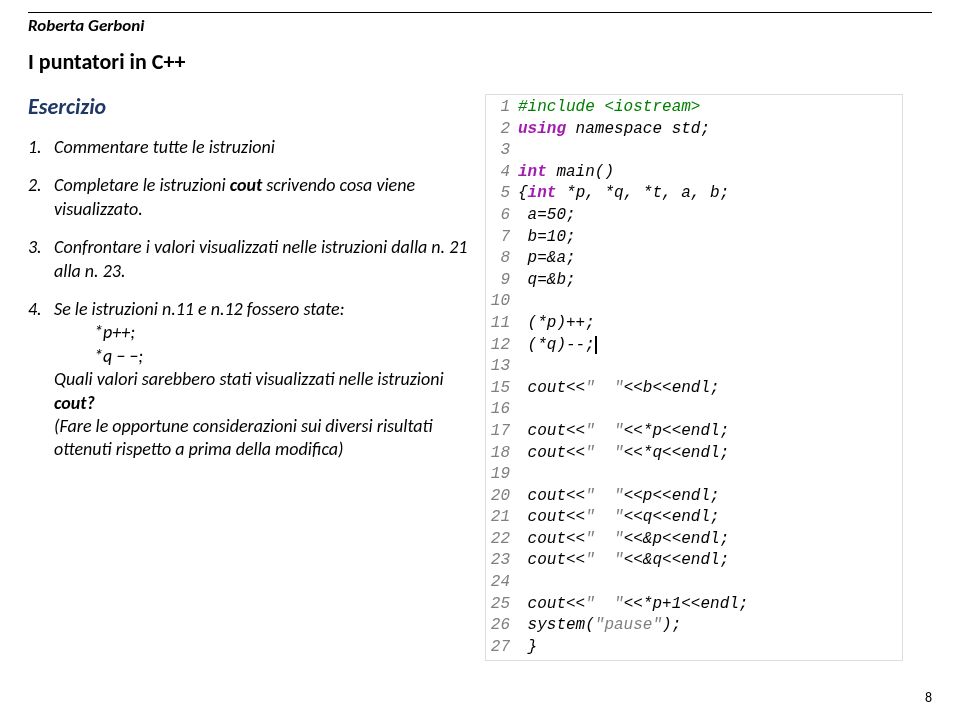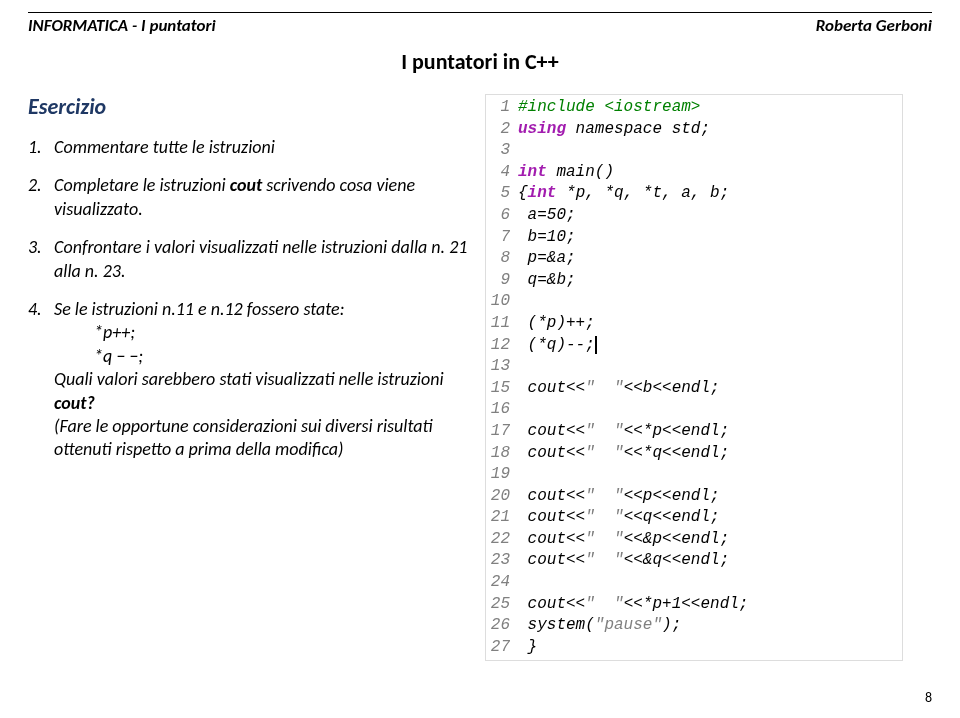--- a/index.html
+++ b/index.html
@@ -19,21 +19,21 @@
     display: flex;
     justify-content: space-between;
     font-style: italic;
     font-weight: bold;
     font-size: 17px;
     margin-bottom: 12px;
   }
   .header-left { color: #000; }
   .header-right { color: #000; }
   .title {
-    text-align: center;
+    text-align: left;
     font-weight: bold;
     font-size: 22px;
     margin: 12px 0 18px 0;
     color: #000;
   }
   .content-row {
     display: flex;
     gap: 16px;
     font-style: italic;
   }
@@ -100,21 +100,20 @@
     right: 28px;
     font-size: 14px;
     color: #000;
   }
 </style>
 </head>
 <body>
 
 <div class="header-line"></div>
 <div class="header-row">
-  <span class="header-left">INFORMATICA - I puntatori</span>
   <span class="header-right">Roberta Gerboni</span>
 </div>
 
 <div class="title">I puntatori in  C++</div>
 
 <div class="content-row">
   <div class="left-col">
     <div class="exercise-title">Esercizio</div>
 
     <div class="item">

